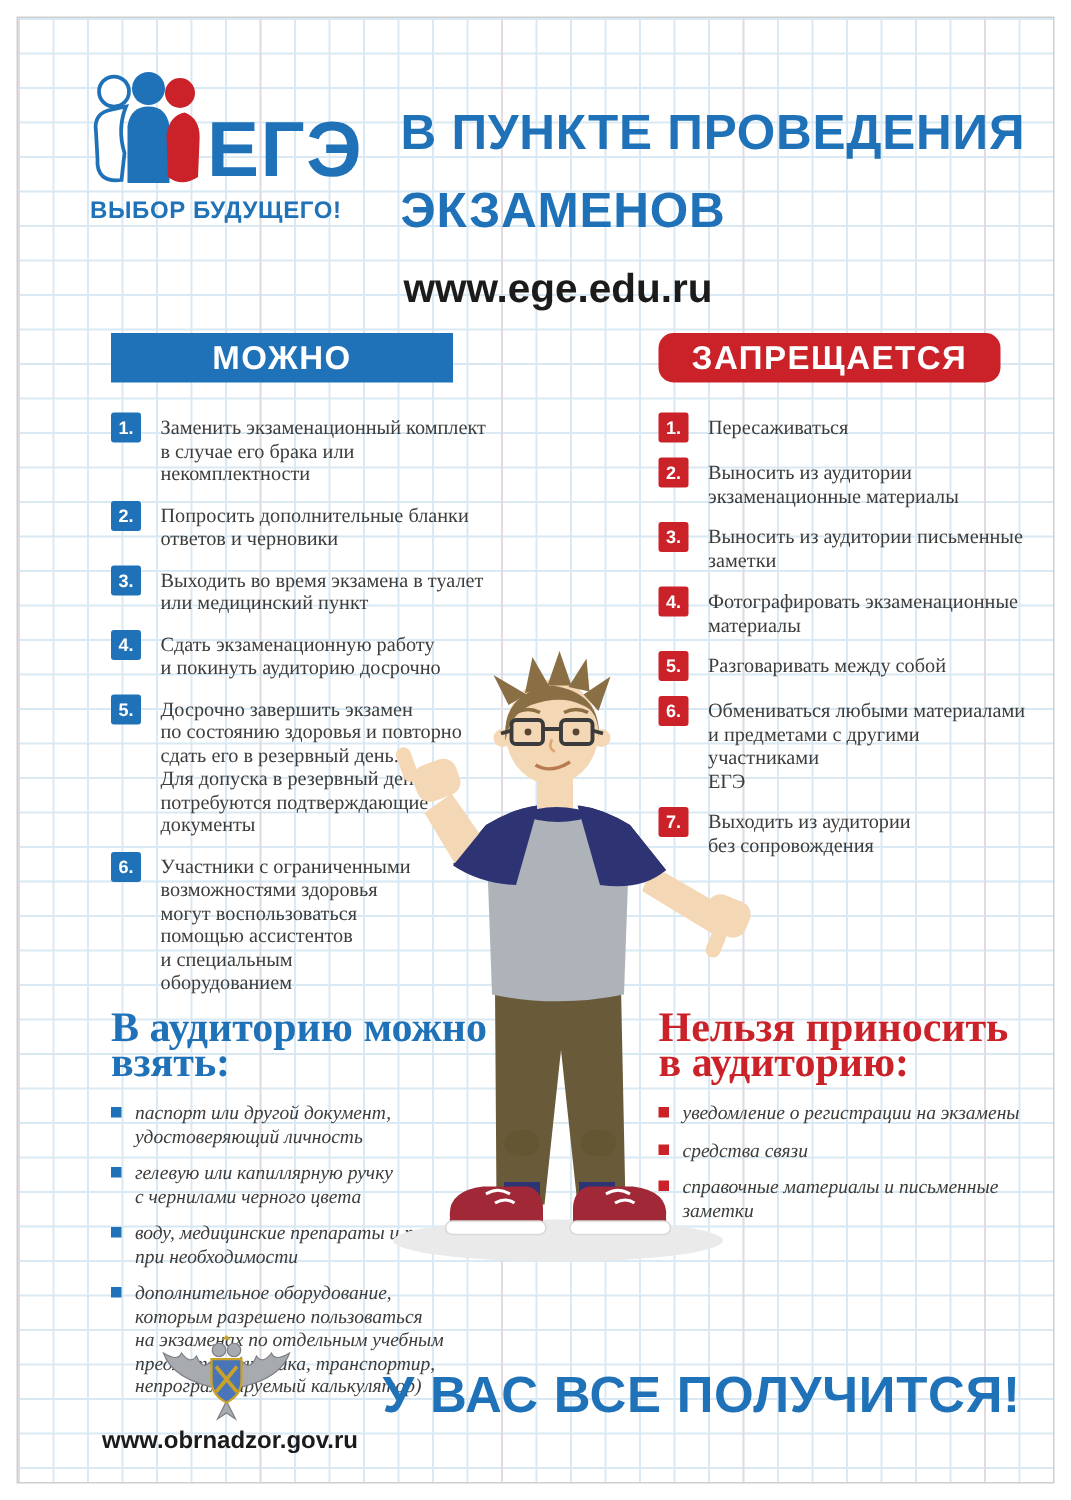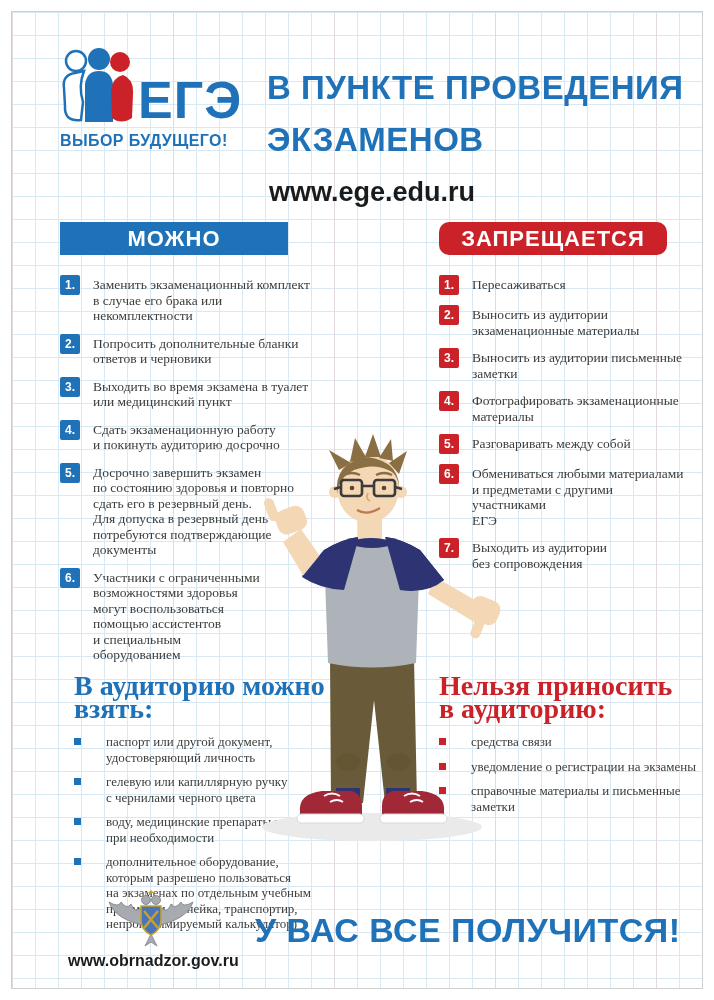--- a/index.html
+++ b/index.html
@@ -24,21 +24,21 @@
   .logo-brand{font-size:52px;font-weight:700;color:var(--blue);letter-spacing:1px;line-height:0.9;}
   .logo-tagline{margin-top:8px;font-size:16px;font-weight:700;color:var(--blue);letter-spacing:.4px;}
   .main-title{
     position:absolute;left:255px;top:50px;width:420px;
     font-size:33px;line-height:52px;font-weight:700;color:var(--blue);
     letter-spacing:.5px;white-space:pre-line;
   }
   .site-url{position:absolute;left:257px;top:141px;font-size:27px;font-weight:700;color:#1b1b1b;margin-top:24px;}
   
   .col{position:absolute;top:210px;width:250px;}
-  .col-left{left:48px;}
+  .col-left{left:62px;}
   .col-right{left:427px;}
   .col-header{
     width:228px;height:33px;display:flex;align-items:center;justify-content:center;
     color:#fff;font-size:22px;font-weight:700;letter-spacing:1px;
   }
   .blue-bg{background:var(--blue);}
   .red-bg{background:var(--red);border-radius:10px;}
   .items{margin-top:20px;}
   .item{display:flex;gap:13px;margin-bottom:10px;align-items:flex-start;}
   .num-badge{
@@ -55,21 +55,21 @@
   
   .bring{position:absolute;top:642px;width:260px;}
   .bring-left{left:62px;}
   .bring-right{left:427px;}
   .section-title{
     font-family:"Liberation Serif",serif;font-weight:700;
     font-size:28px;line-height:23px;white-space:pre-line;margin-bottom:14px;margin-top:20px;
   }
   .blue-text{color:var(--blue);}
   .red-text{color:var(--red);}
-  .bullet{display:flex;gap:25px;margin-bottom:9px;align-items:flex-start;}
+  .bullet{display:flex;gap:9px;margin-bottom:9px;align-items:flex-start;font-style:italic;}
   .sq{flex:0 0 7px;width:7px;height:7px;margin-top:4px;}
   .blue-sq{background:var(--blue);}
   .red-sq{background:var(--red);}
   .bullet-text{
     font-family:"Liberation Serif",serif;font-size:13px;line-height:15.5px;
     color:var(--text);white-space:pre-line;
   }
   
   .character{position:absolute;left:226px;top:418px;width:268px;height:418px;}
   
@@ -238,26 +238,26 @@
       </div>
   </div>
 
   <div class="bring bring-right">
     <div class="section-title red-text">Нельзя приносить
 в аудиторию:</div>
     <div>
 
         <div class="bullet">
           <span class="sq red-sq"></span>
+          <span class="bullet-text">уведомление о регистрации на экзамены</span>
+        </div>
+
+        <div class="bullet">
+          <span class="sq red-sq"></span>
           <span class="bullet-text">средства связи</span>
-        </div>
-
-        <div class="bullet">
-          <span class="sq red-sq"></span>
-          <span class="bullet-text">уведомление о регистрации на экзамены</span>
         </div>
 
 
         <div class="bullet">
           <span class="sq red-sq"></span>
           <span class="bullet-text">справочные материалы и письменные
 заметки</span>
         </div>
       </div>
   </div>

